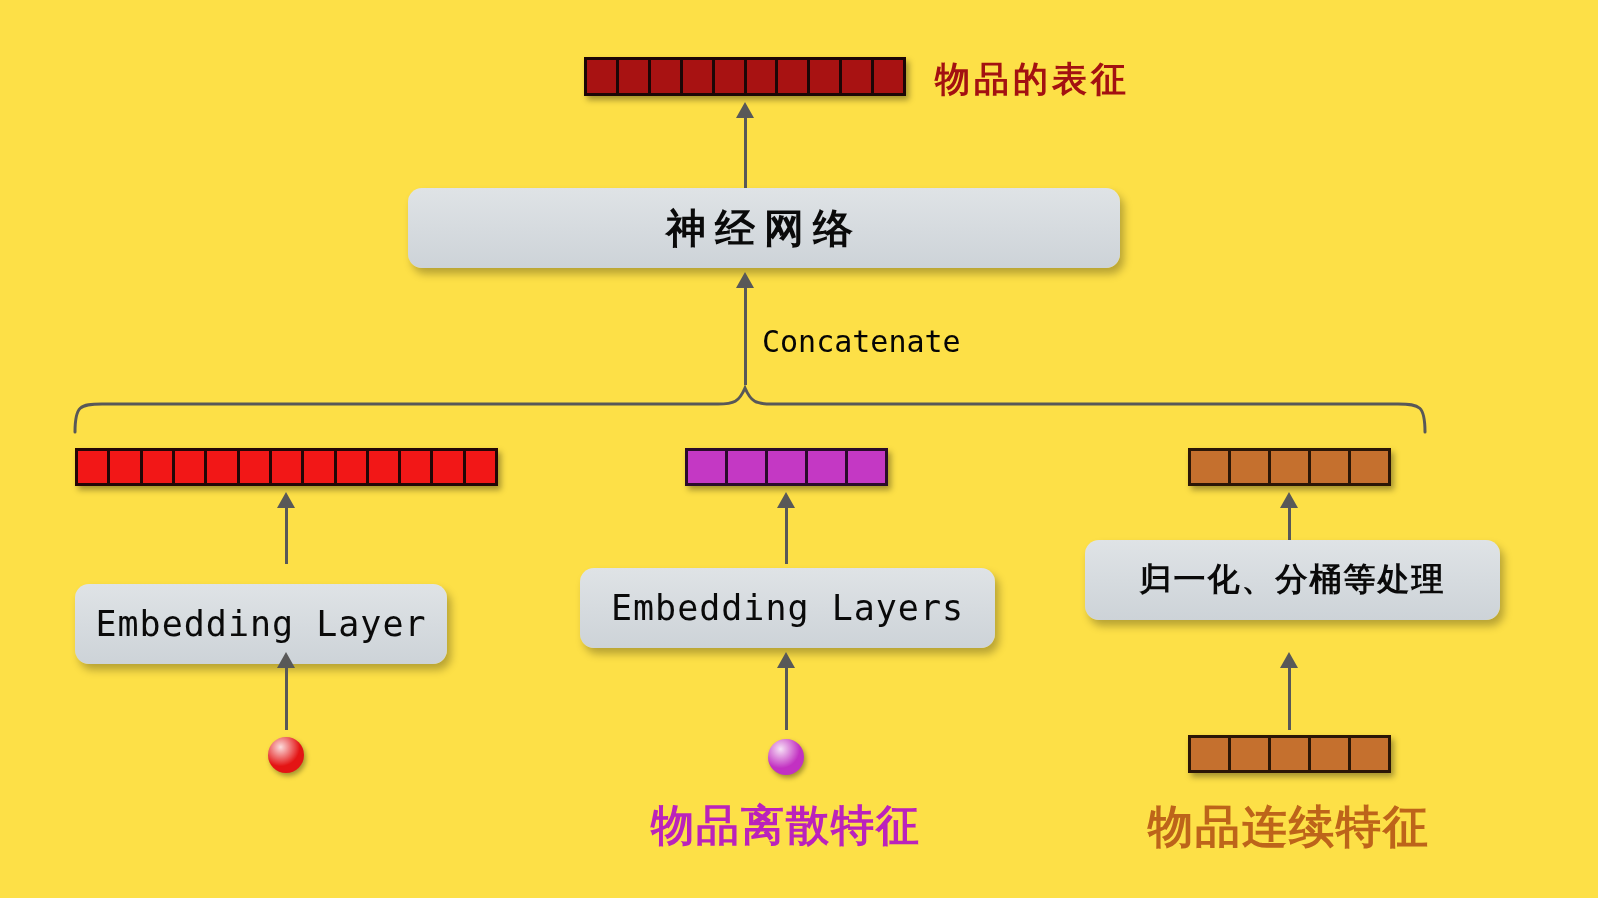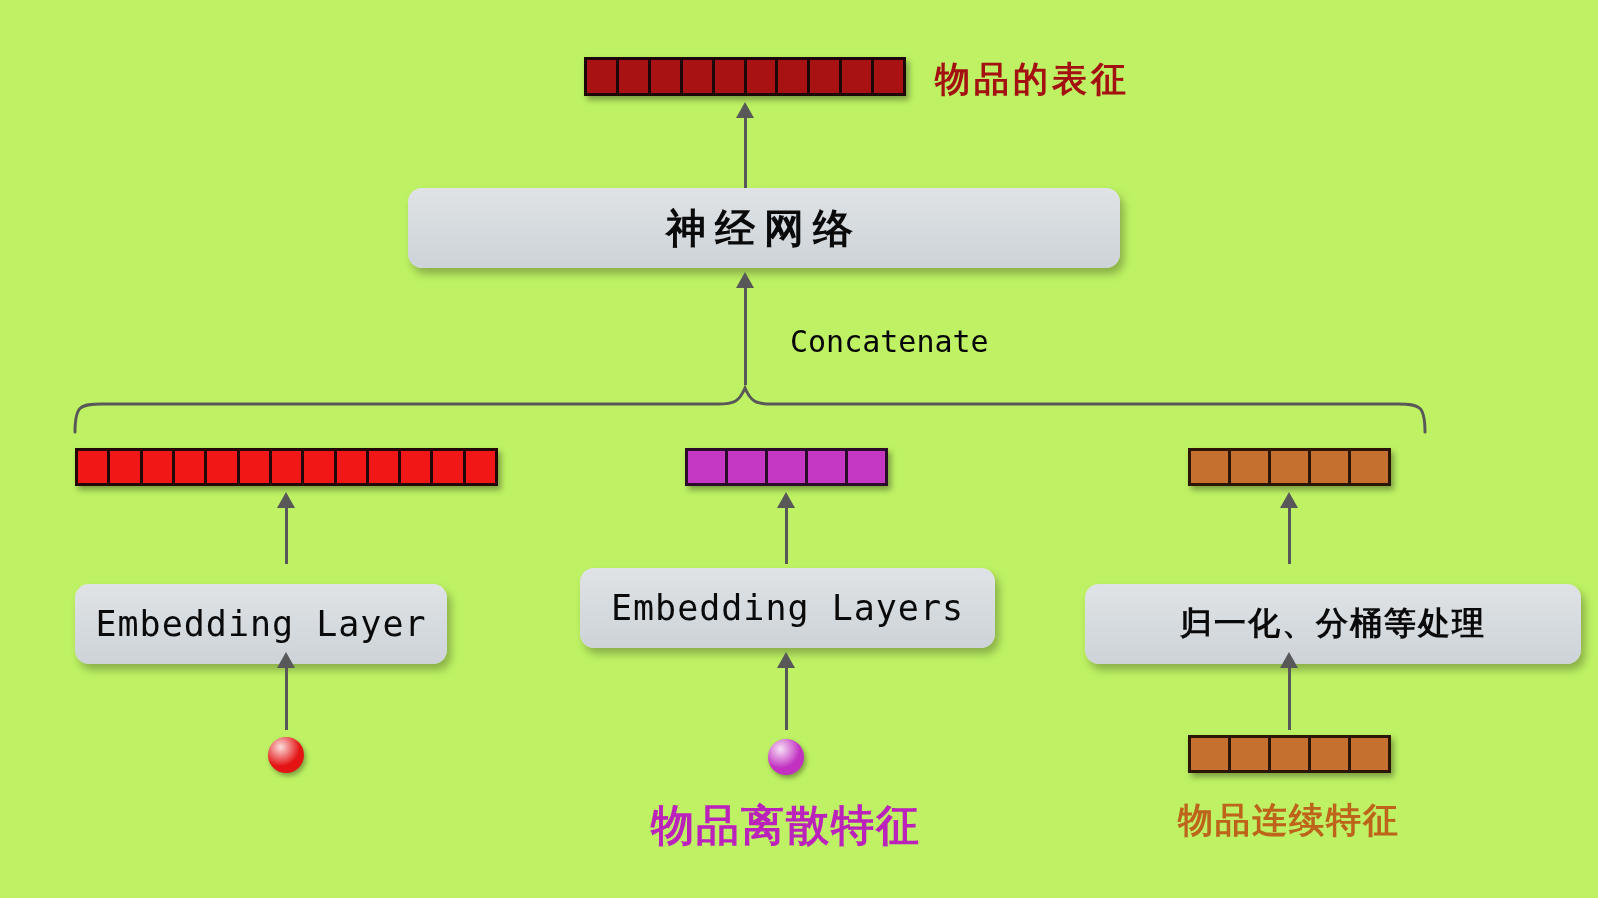--- a/index.html
+++ b/index.html
@@ -1,19 +1,19 @@
 <!DOCTYPE html>
 <html><head>
 <meta charset="utf-8">
 <style>
   html,body{margin:0;padding:0;background:#ffffff;}
   .canvas{
     position:relative;
     width:1598px;height:898px;
-    background:#bef264;
+    background:#fde047;
     overflow:hidden;
     font-family:"DejaVu Serif", serif;
     outline:1px solid #e3e3e3;
   }
 
   
   .segbar{
     position:absolute;
     display:flex;
     box-sizing:border-box;
@@ -34,21 +34,21 @@
   .box{
     position:absolute;height:80px;
     border-radius:14px;
     display:flex;align-items:center;justify-content:center;
     background:linear-gradient(180deg,#dfe3e6 0%,#cdd3d8 100%);
     box-shadow:4px 6px 9px rgba(0,0,0,.28);
   }
   .box-nn{left:392px;top:188px;width:712px;margin-left:16px;}
   .box-e1{left:75px;top:568px;width:372px;margin-top:16px;}
   .box-e2{left:580px;top:568px;width:415px;}
-  .box-p {left:1085px;top:584px;width:496px;}
+  .box-p {left:1085px;top:540px;width:415px;}
   .box .cn{font-size:40px;font-weight:600;color:#0a0a0a;letter-spacing:9px;}
   .box .cn-small{font-size:32px;font-weight:600;color:#0a0a0a;letter-spacing:2px;}
   .box .mono{font-family:"DejaVu Sans Mono",monospace;font-size:35px;font-weight:500;color:#0a0a0a;letter-spacing:1px;}
 
   
   .arrow{position:absolute;width:18px;display:flex;flex-direction:column;align-items:center;}
   .arrow .head{width:0;height:0;border-left:9px solid transparent;border-right:9px solid transparent;border-bottom:16px solid #585858;}
   .arrow .stem{width:3px;flex:1;background:#585858;}
   .a1{left:736px;top:102px;height:86px;}
   .a2{left:736px;top:272px;height:113px;}
@@ -58,24 +58,24 @@
   .a6{left:277px;top:652px;height:78px;}
   .a7{left:777px;top:652px;height:78px;}
   .a8{left:1280px;top:652px;height:78px;}
 
   
   .brace{position:absolute;left:60px;top:380px;width:1380px;height:58px;}
 
   
   .lbl{position:absolute;font-weight:bold;}
   .lbl-output{left:935px;top:56px;font-size:35px;letter-spacing:4px;}
-  .lbl-concat{left:762px;top:324px;font-size:30px;font-weight:normal;color:#050505;font-family:"DejaVu Sans Mono",monospace;margin-left:28px;}
+  .lbl-concat{left:762px;top:324px;font-size:30px;font-weight:normal;color:#050505;font-family:"DejaVu Sans Mono",monospace;}
   .lbl-itemid    {left:150px;top:797px;width:272px;text-align:center;font-size:35px;letter-spacing:2px;}
   .lbl-discrete  {left:620px;top:797px;width:332px;text-align:center;font-size:43px;letter-spacing:2px;}
-  .lbl-continuous{left:1123px;top:797px;width:332px;text-align:center;font-size:35px;letter-spacing:2px;}
+  .lbl-continuous{left:1123px;top:797px;width:332px;text-align:center;font-size:45px;letter-spacing:2px;}
 
   
   .sphere{
     position:absolute;width:36px;height:36px;border-radius:50%;
     background-color:var(--sphere-color,#e41414);
     background-image:radial-gradient(circle at 35% 28%, rgba(255,255,255,.85), rgba(255,255,255,0) 55%);
     box-shadow:2px 3px 5px rgba(0,0,0,.35);
   }
   .sphere-id  {left:268px;top:737px;}
   .sphere-disc{left:768px;top:739px;}

